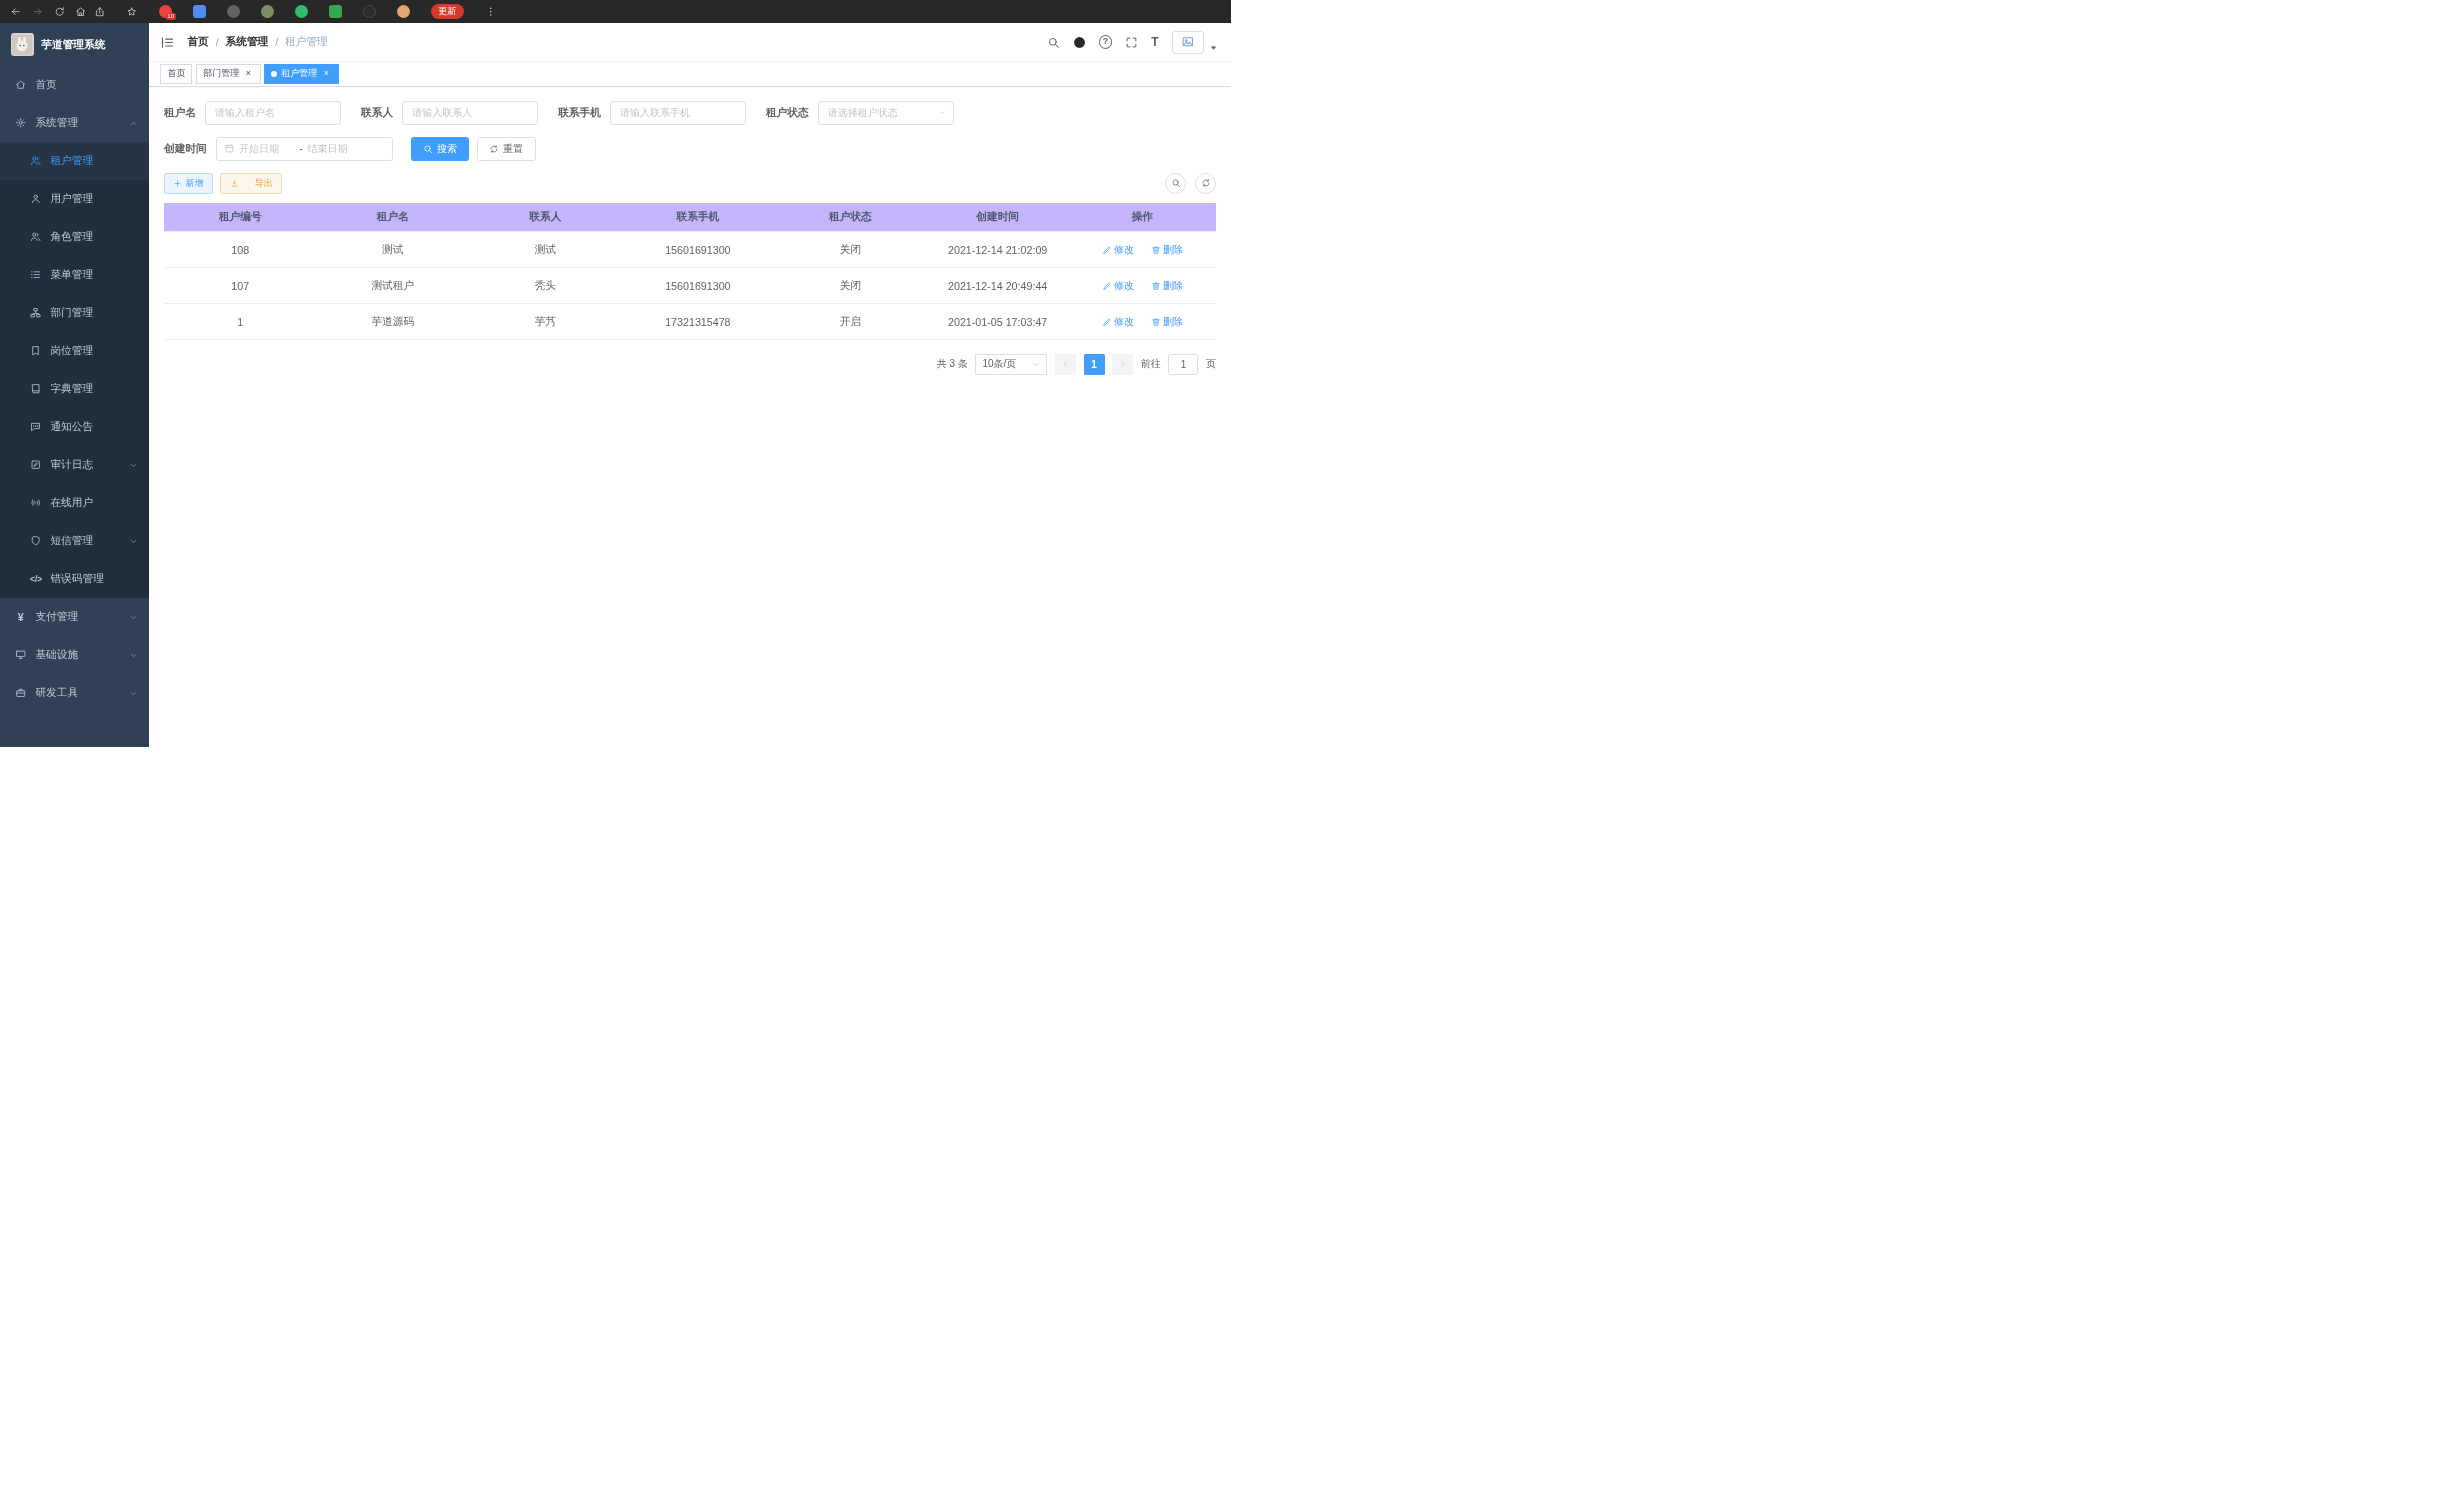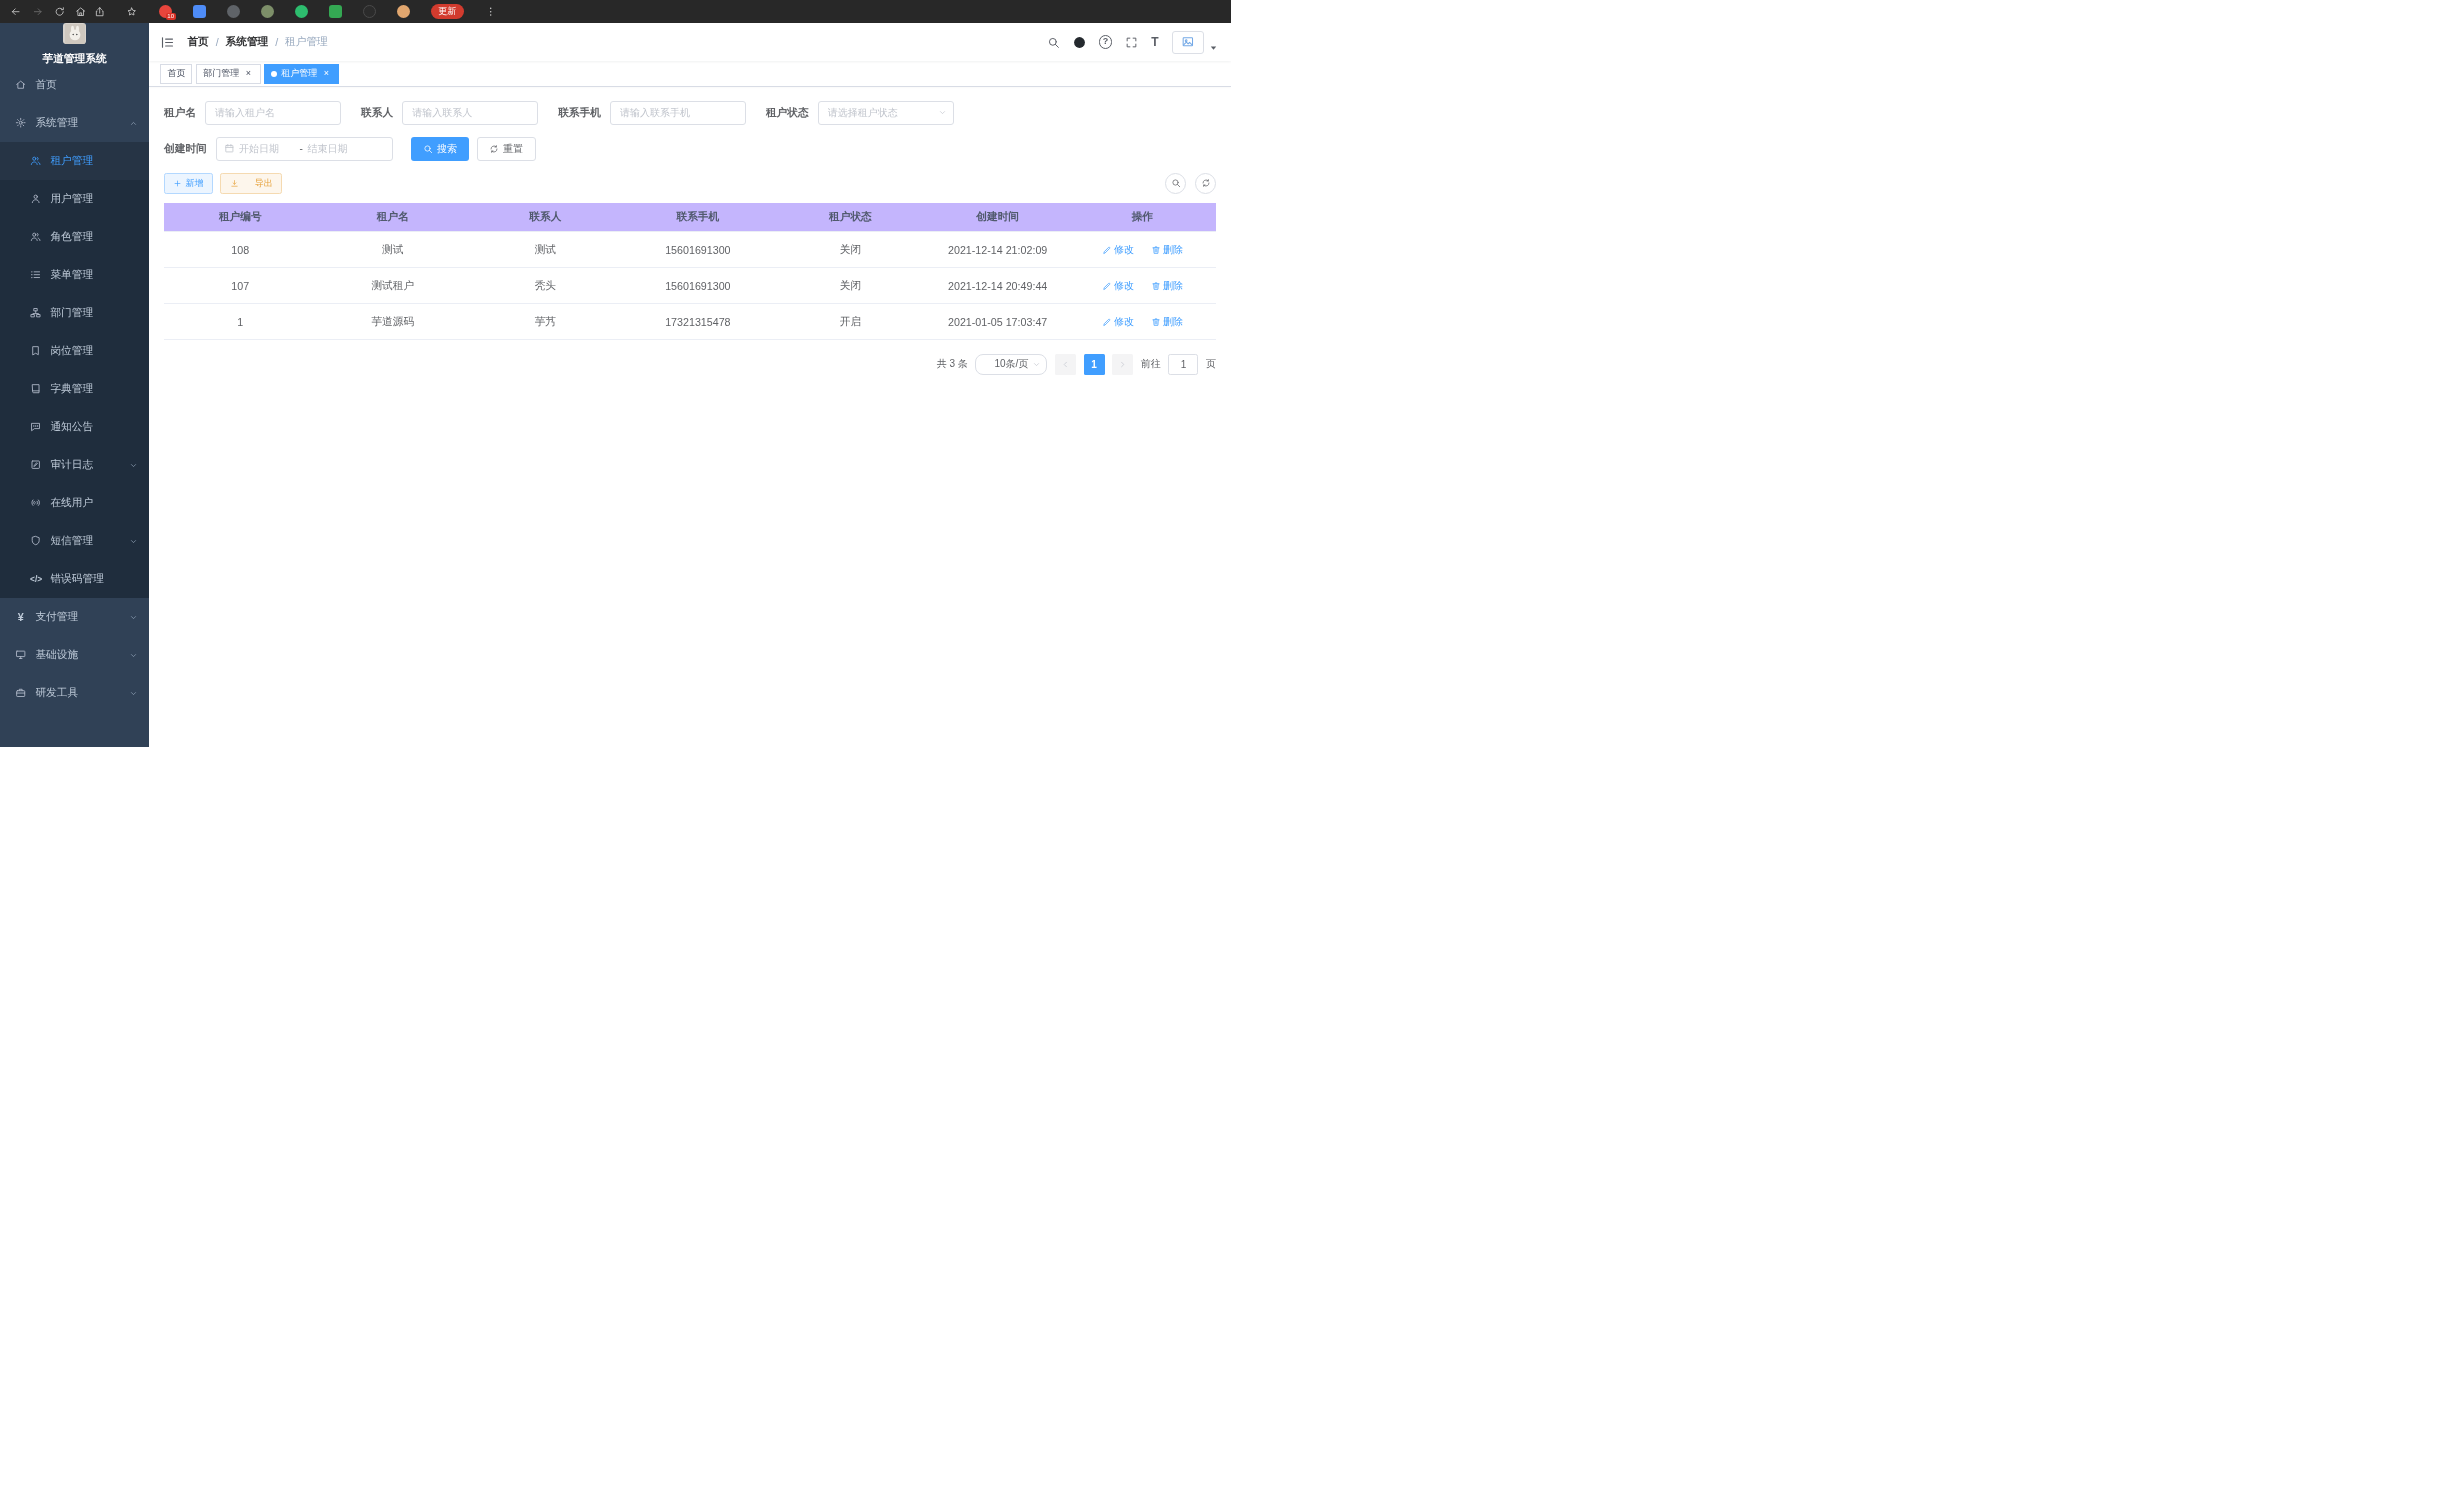--- a/index.html
+++ b/index.html
@@ -30,21 +30,21 @@
   .e7{background:#2b2b2b;border:0.8px solid #4a4a4a;} .e8{background:#e2a76f;}
   .update-pill { background:#d23b2e; color:#fff; font-size:9px; height:15px; line-height:15px;
     padding:0 7.6px; border-radius:7.6px; white-space:nowrap; }
 
   
   .app { display:flex; height:724px; }
 
   
   .sidebar { width:149px; background:#304156; color:#bfcbd9; flex:none; overflow:hidden; }
   .logo { height:43px; display:flex; align-items:center; gap:7.6px; padding:0 10.7px; color:#fff;
-    font-size:10.7px; font-weight:bold;flex-direction:column; }
+    font-size:10.7px; font-weight:bold; }
   .logo-avatar { width:23px; height:23px; border-radius:3px; background:#d8d3cd; display:flex;
     align-items:center; justify-content:center; overflow:hidden; }
   .logo-avatar svg { width:20px; height:20px; }
   .menu { font-size:10.7px; }
   .mitem { height:38px; display:flex; align-items:center; gap:9px; padding:0 12px 0 15px;
     position:relative; cursor:pointer; }
   .mitem .ic { width:11.4px; height:11.4px; color:#b4bccc; }
   .mitem .chev { position:absolute; right:10.7px; width:9px; height:9px; color:#97a8be; }
   .sub { background:#1f2d3d; }
   .sub .mitem { padding-left:30px; }
@@ -119,22 +119,22 @@
   table { width:100%; border-collapse:collapse; table-layout:fixed; }
   th { height:29px; background:#c4b5fd; font-size:10.7px; font-weight:bold; color:#515a6e;
     border-bottom:0.8px solid #ebeef5; text-align:center; }
   td { height:36px; font-size:10.7px; color:#606266; border-bottom:0.8px solid #ebeef5; text-align:center; }
   .oplink { color:#409eff; font-size:10px; display:inline-flex; align-items:center; gap:2.3px;
     margin:0 6.9px; cursor:pointer; }
   .oplink .ic { width:10px; height:10px; }
 
   .pager { display:flex; align-items:center; justify-content:flex-end; margin-top:13.7px; gap:7.6px;
     font-size:10px; color:#606266; }
-  .psel { position:relative; width:72px; height:21px; border:0.8px solid #dcdfe6; border-radius:8px;
-    display:flex; align-items:center; padding:0 6px; color:#606266; cursor:pointer;justify-content:center; }
+  .psel { position:relative; width:72px; height:21px; border:0.8px solid #dcdfe6; border-radius:1px;
+    display:flex; align-items:center; padding:0 6px; color:#606266; cursor:pointer; }
   .psel .caret { position:absolute; right:5.3px; width:9px; height:9px; color:#c0c4cc; }
   .pbtn { width:21px; height:21px; border-radius:1.5px; background:#f4f4f5; display:flex; align-items:center;
     justify-content:center; color:#c0c4cc; cursor:pointer; }
   .pbtn .ic { width:9px; height:9px; }
   .pbtn.cur { background:#409eff; color:#fff; font-weight:bold; }
   .goto-input { width:30px; height:21px; border:0.8px solid #dcdfe6; border-radius:2.3px; text-align:center;
     font-size:10px; color:#606266; outline:none; font-family:inherit; }
 </style>
 </head>
 <body>

